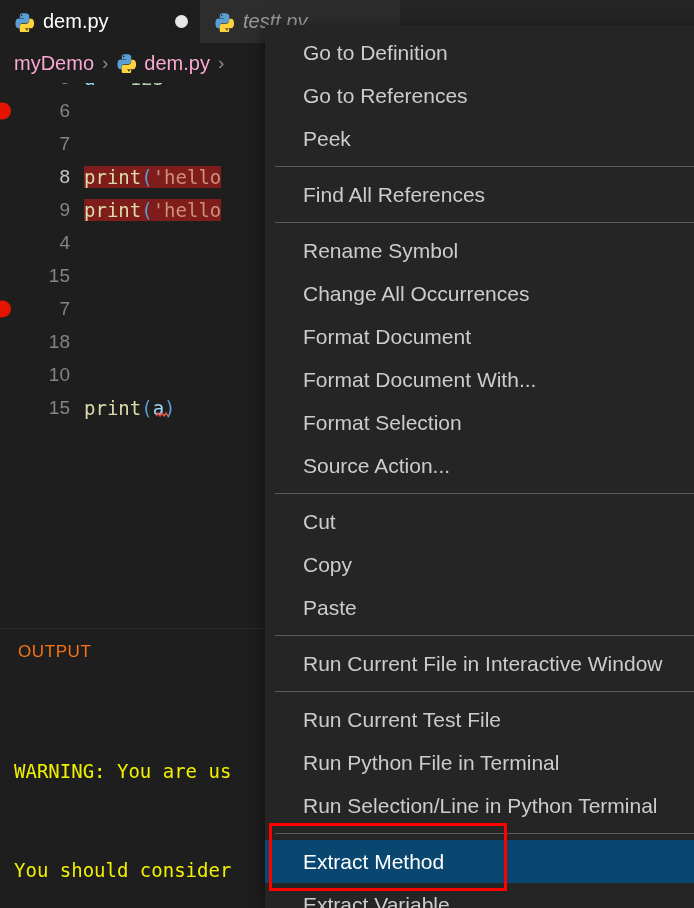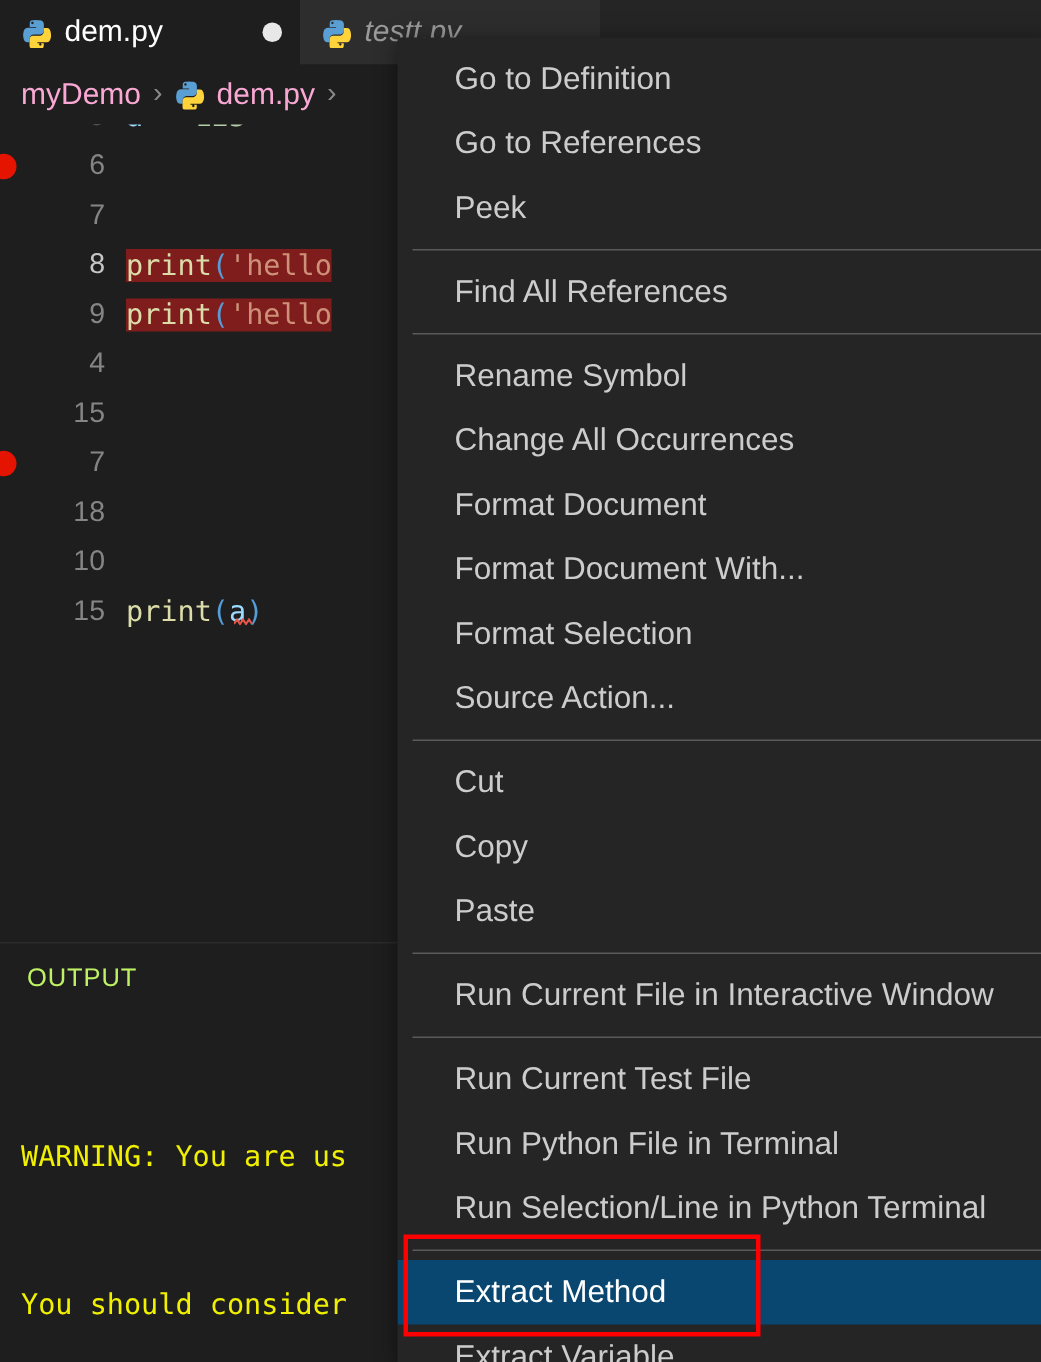--- a/index.html
+++ b/index.html
@@ -154,21 +154,21 @@
     display: flex;
     align-items: center;
     height: 46px;
     padding-left: 18px;
     gap: 14px;
     box-sizing: border-box;
   }
   .panel-tab {
     font-size: 17px;
     letter-spacing: .6px;
-    color: #bef264;
+    color: #f97316;
     display: flex;
     align-items: center;
     gap: 11px;
     white-space: nowrap;
   }
   .panel-tab.active { color: #b7c5cf; }
   .badge {
     min-width: 27px;
     height: 27px;
     border-radius: 14px;

